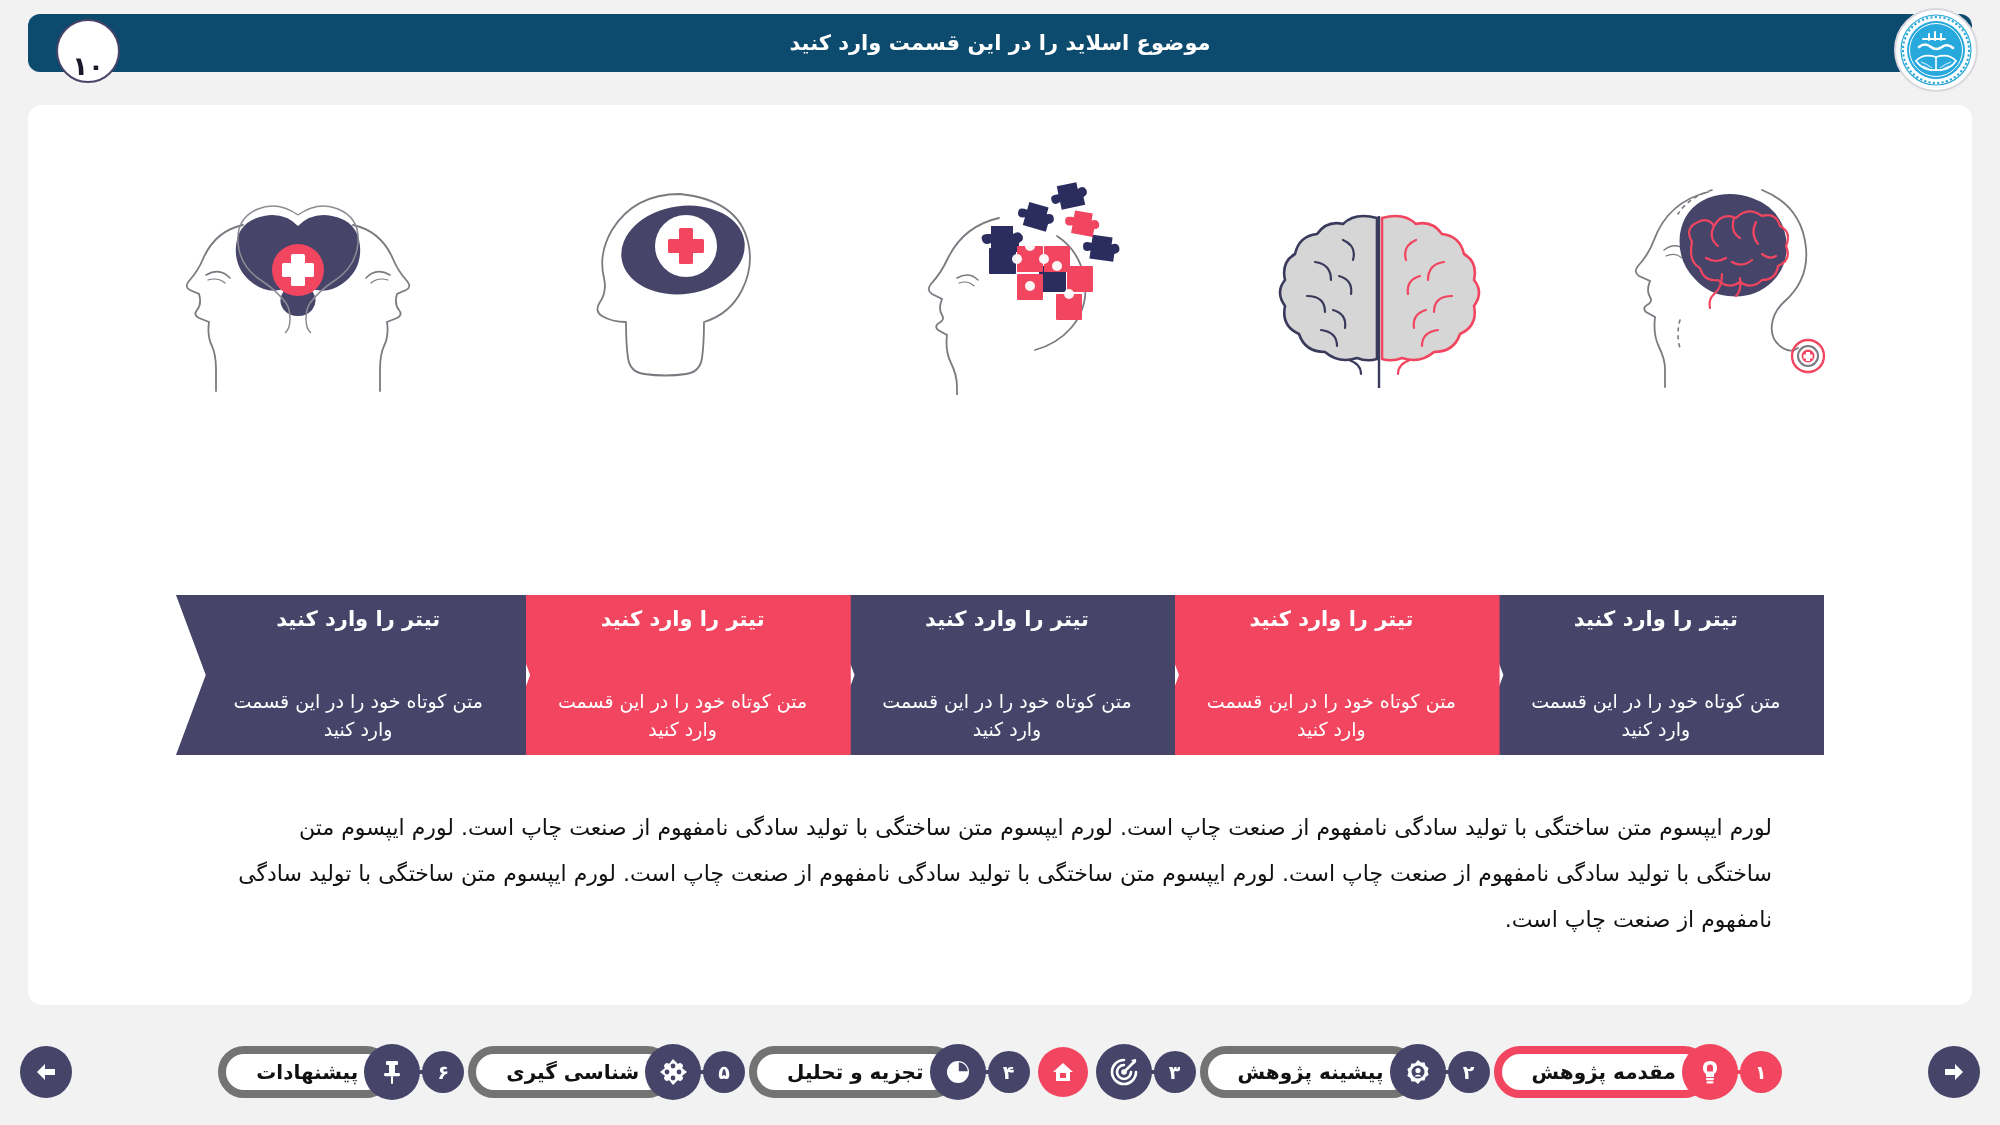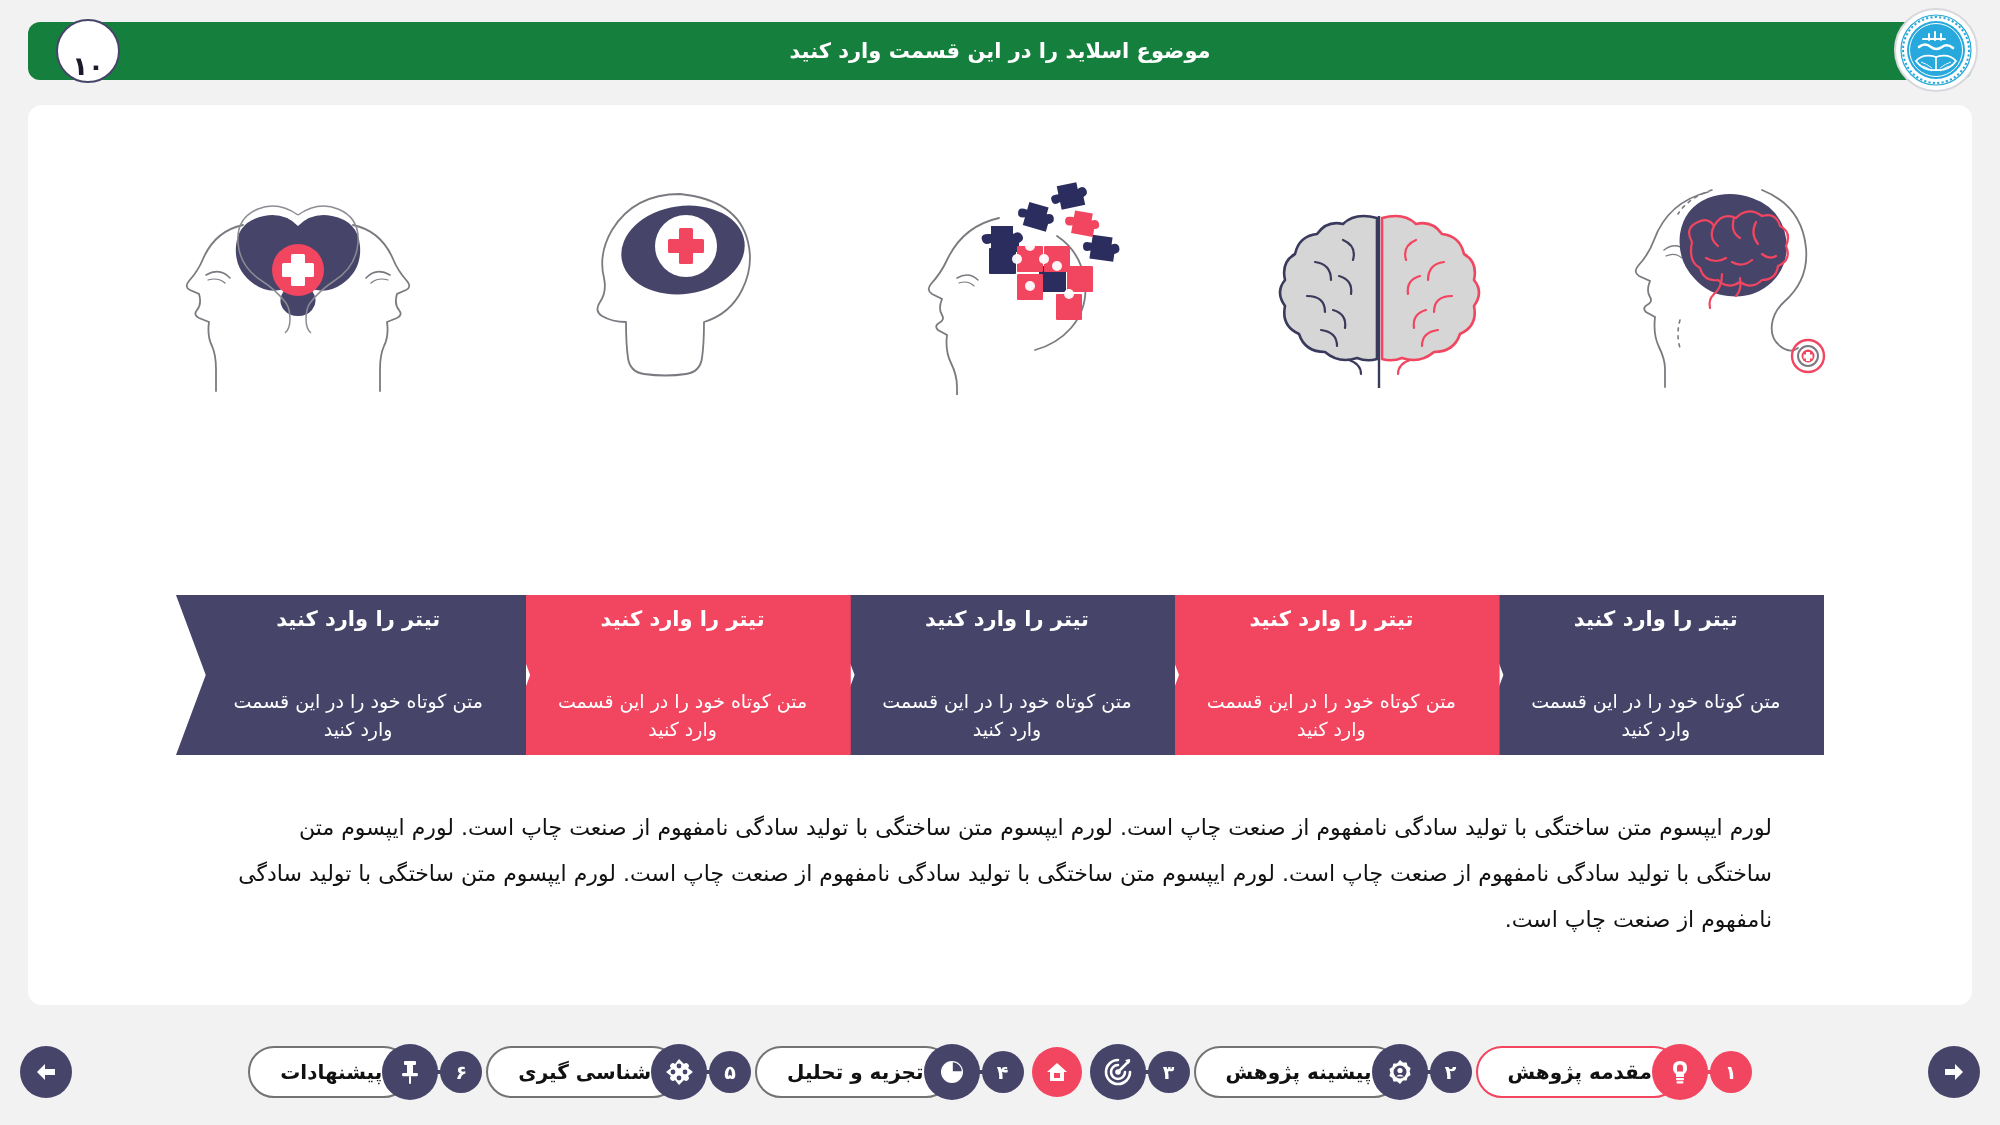--- a/index.html
+++ b/index.html
@@ -16,25 +16,25 @@
     position: relative;
     width: 2000px;
     height: 1125px;
     background: #f2f2f2;
     direction: rtl;
   }
 
   
   .header-bar {
     position: absolute;
-    top: 22px;
+    top: 14px;
     left: 28px;
     right: 28px;
     height: 58px;
-    background: #15803d;
+    background: #0c4a6e;
     border-radius: 12px;
     display: flex;
     align-items: center;
     justify-content: center;
   }
   .header-title {
     color: #ffffff;
     font-size: 21px;
     font-weight: bold;
     letter-spacing: 0.2px;
@@ -108,20 +108,21 @@
     height: 160px;
     display: flex;
     direction: rtl;
   }
   .arrow-seg {
     position: relative;
     flex: 1;
     height: 160px;
     display: flex;
     flex-direction: column;
+    align-items: center;
     justify-content: center;
     padding: 0 42px 0 56px;
     margin-left: -26px;
     clip-path: polygon(0% 0%, 100% 0%, 100% 50%, 100% 100%, 0% 100%, 8.5% 50%);
     color: #ffffff;
   }
   .arrow-seg.navy { background: #464469; }
   .arrow-seg.pink { background: #f2455f; }
   .arrow-seg:last-child { margin-left: 0; }
 
@@ -214,21 +215,21 @@
     background: #464469;
     display: flex;
     align-items: center;
     justify-content: center;
     z-index: 2;
     margin: 0 -6px 0 0;
   }
   .nav-item.active .nav-icon-circle { background: #f2455f; }
   .nav-pill {
     height: 52px;
-    border: 2px solid #737373;
+    border: 8px solid #737373;
     border-radius: 26px;
     background: #ffffff;
     display: flex;
     align-items: center;
     justify-content: center;
     padding: 0 26px 0 30px;
     margin-right: -28px;
     color: #111111;
     font-size: 20px;
     font-weight: bold;

